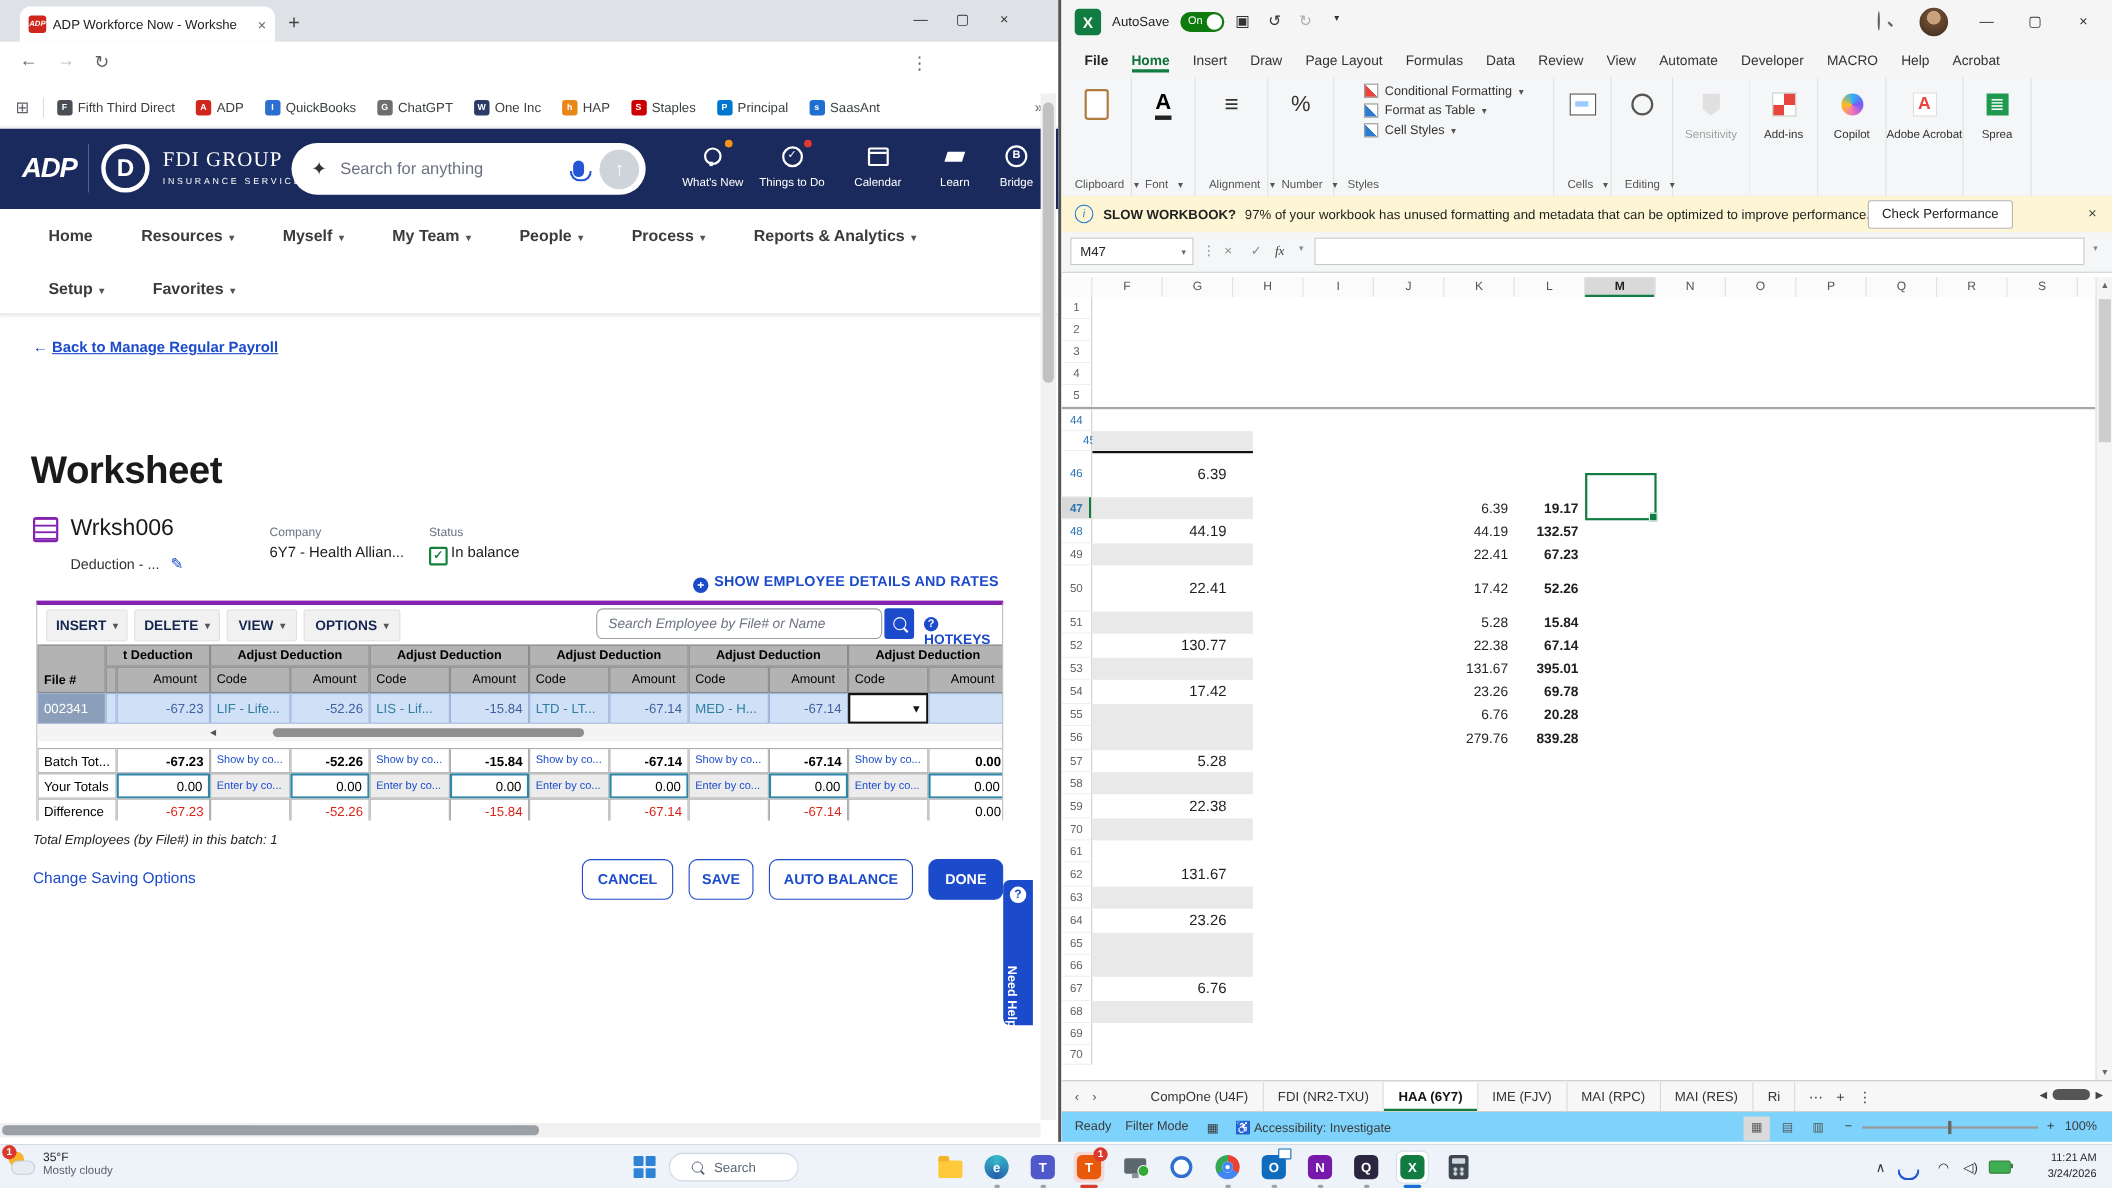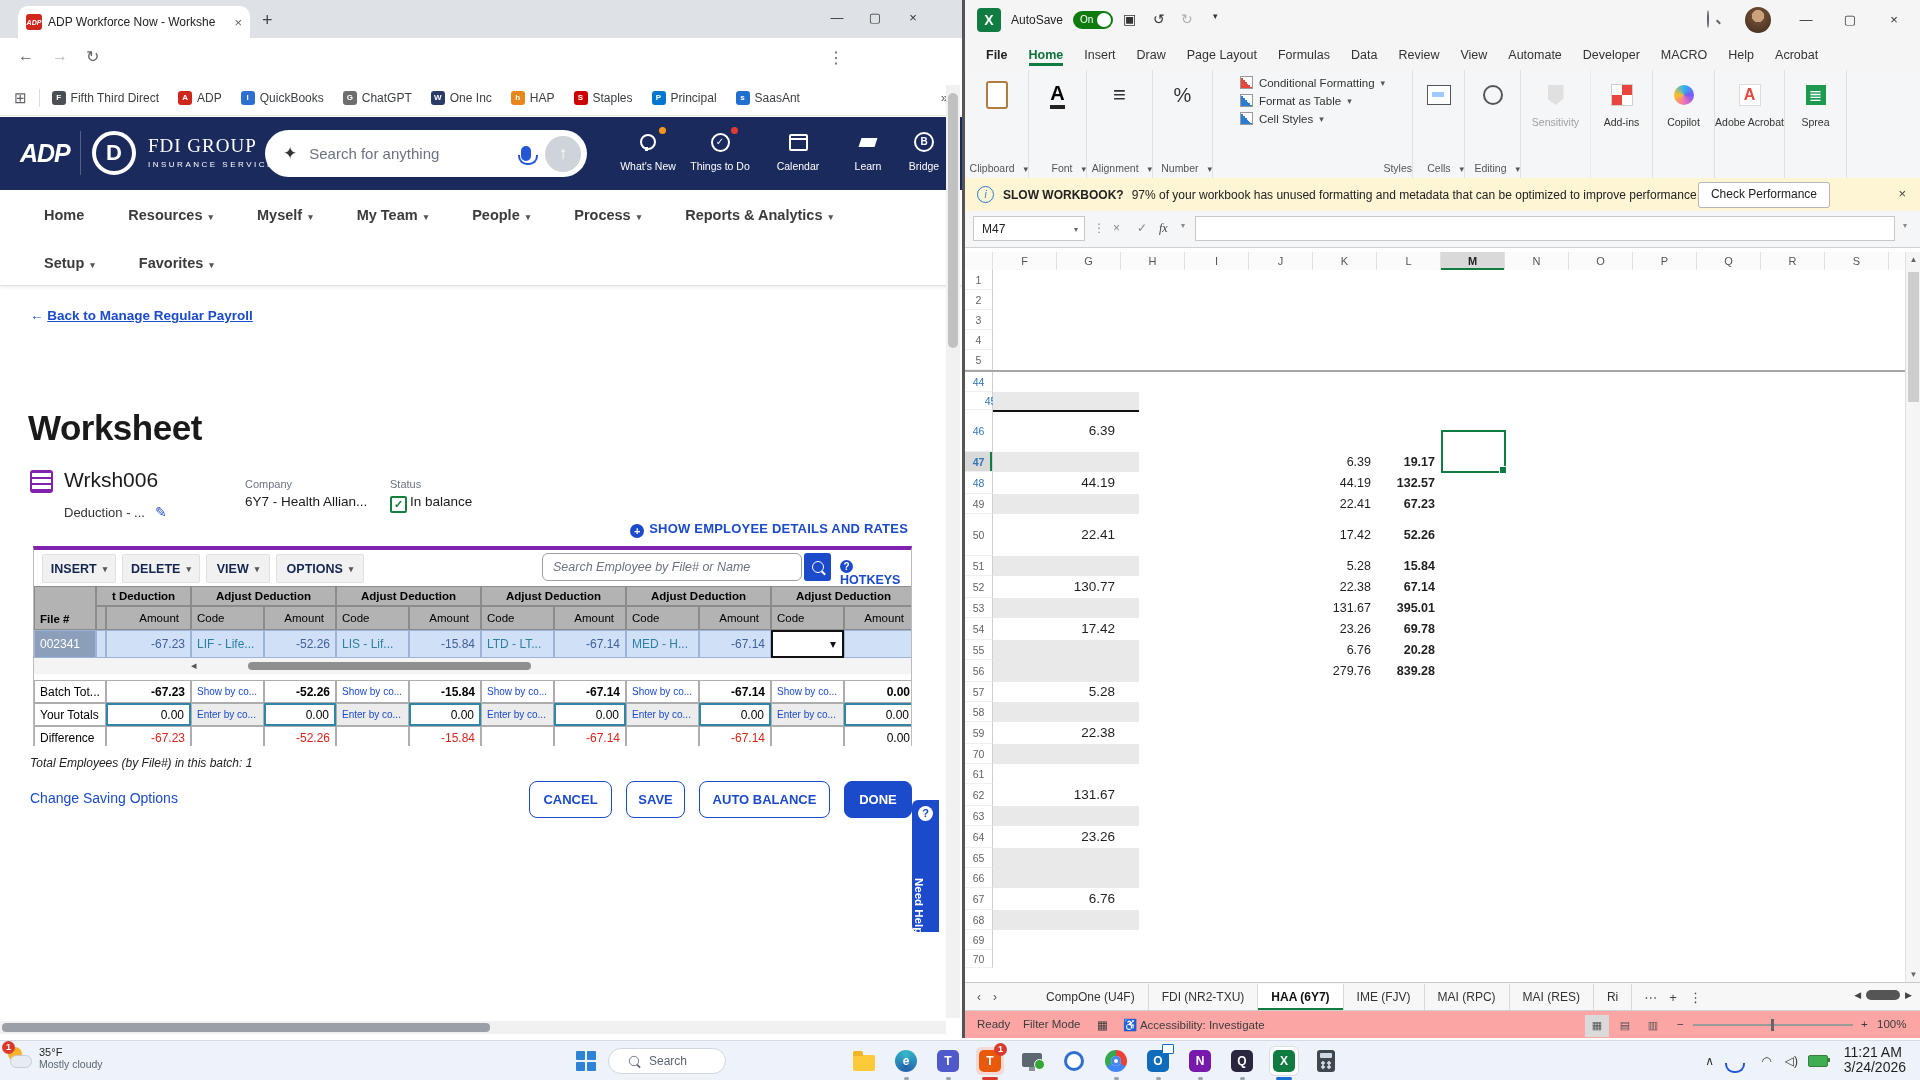--- a/index.html
+++ b/index.html
@@ -116,21 +116,21 @@
   .titleico{position:absolute;top:11px;font-size:14px;color:#333;}
   .xl-title-txt{position:absolute;left:0;right:0;top:12px;text-align:center;font-size:12.5px;color:#1f1f1f;}
   .xl-avatar{position:absolute;left:780px;top:7px;width:26px;height:26px;border-radius:50%;background:radial-gradient(circle at 50% 35%, #c9a27d 28%, #6b4a32 30%, #3c2a1c 100%);}
   #xl-tabs{position:absolute;left:0;top:40px;width:100%;height:30px;background:#f5f5f5;display:flex;align-items:center;}
   .rtab{font-size:12.5px;color:#333;margin-left:21px;white-space:nowrap;}
   .rtab.active{color:#0f703b;font-weight:bold;box-shadow:inset 0 -3px 0 #107c41;padding-bottom:4px;margin-bottom:-4px;}
   .rtab.file{font-weight:bold;color:#222;}
   #ribbon{position:absolute;left:0;top:70px;width:100%;height:108px;background:#f5f6f7;border-bottom:1px solid #d8d8d8;display:flex;}
   .rgroup{position:relative;border-right:1px solid #e0e0e0;height:100%;box-sizing:border-box;display:flex;flex-direction:column;align-items:center;padding-top:8px;flex:none;}
   .rgi{height:34px;display:flex;align-items:center;justify-content:center;}
-  .rglabel{position:absolute;bottom:4px;left:0;width:100%;text-align:right;font-size:10.5px;color:#555;white-space:nowrap;}
+  .rglabel{position:absolute;bottom:4px;left:12px;width:100%;text-align:left;font-size:10.5px;color:#555;white-space:nowrap;}
   .bigbtn-lbl{font-size:10.5px;color:#333;text-align:center;margin-top:4px;line-height:1.15;}
   .styles-list{display:flex;flex-direction:column;align-items:flex-start;padding:0 8px;gap:5px;margin-top:-2px;}
   .styles-item{font-size:11.5px;color:#333;white-space:nowrap;display:flex;align-items:center;}
   .sq{width:13px;height:13px;margin-right:6px;border:1px solid #999;box-sizing:border-box;}
   .disabled{opacity:.45;}
   #warnbar{position:absolute;left:0;top:178px;width:100%;height:33px;background:#fdf5d3;border-bottom:1px solid #e7dcae;display:flex;align-items:center;}
   .iinfo{width:15px;height:15px;border:1.5px solid #2b7cd3;border-radius:50%;color:#2b7cd3;font-size:10px;font-style:italic;text-align:center;line-height:15px;margin:0 9px 0 12px;flex:none;}
   .warn-bold{font-weight:bold;font-size:12px;color:#222;margin-right:8px;white-space:nowrap;}
   .warn-txt{font-size:12px;color:#222;white-space:nowrap;overflow:hidden;flex:1;}
   .checkperf{position:absolute;right:90px;top:4px;height:24px;padding:0 12px;background:#fff;border:1px solid #b5b5b5;border-radius:3px;font-size:12px;color:#222;line-height:23px;}
@@ -157,21 +157,21 @@
   #xl-vscroll{position:absolute;left:940px;top:252px;width:15px;height:730px;background:#f5f5f5;border-left:1px solid #e0e0e0;}
   .xlvthumb{position:absolute;left:2px;top:20px;width:11px;height:130px;background:#cdcdcd;}
   .xlvarrow{position:absolute;left:0;width:15px;text-align:center;font-size:8px;color:#666;}
   #sheetbar{position:absolute;left:0;top:982px;width:100%;height:28px;background:#f7f7f7;border-top:1px solid #c9c9c9;display:flex;align-items:center;}
   .sharrow{font-size:12px;color:#555;margin-left:12px;}
   .stab{height:27px;display:flex;align-items:center;padding:0 13px;font-size:12px;color:#333;border-right:1px solid #d9d9d9;white-space:nowrap;}
   .stab.active{background:#fff;font-weight:bold;color:#111;box-shadow:inset 0 -3px 0 #107c41;}
   .stabmisc{font-size:13px;color:#444;margin-left:12px;}
   .sh-scroll{position:absolute;right:8px;top:7px;display:flex;align-items:center;}
   .shthumb{width:34px;height:10px;background:#555;border-radius:5px;margin:0 5px;}
-  #statusbar{position:absolute;left:0;top:1010px;width:100%;height:28px;background:#fca5a5;border-top:1px solid #d0d0d0;font-size:11.5px;color:#3b3b3b;}
+  #statusbar{position:absolute;left:0;top:1010px;width:100%;height:28px;background:#7dd3fc;border-top:1px solid #d0d0d0;font-size:11.5px;color:#3b3b3b;}
   .stit{position:absolute;top:7px;}
   .viewbox{position:absolute;top:4px;width:22px;height:20px;border:1px solid transparent;text-align:center;line-height:19px;font-size:11px;color:#555;}
   .viewbox.on{background:#dadada;}
   .zoomline{position:absolute;top:13px;height:2px;background:#999;}
   .zoomhandle{position:absolute;top:8px;width:3px;height:12px;background:#666;}
   
   #taskbar{position:absolute;left:0;top:1040px;width:1920px;height:40px;background:#eef3f9;border-top:1px solid #d5dce6;}
   .weather{position:absolute;left:6px;top:4px;display:flex;align-items:center;}
   .wico{width:26px;height:26px;position:relative;margin-right:7px;}
   .wsun{position:absolute;left:2px;top:2px;width:14px;height:14px;border-radius:50%;background:#f7b32b;}
@@ -187,21 +187,21 @@
   .tbbadge{position:absolute;right:-3px;top:-4px;width:13px;height:13px;border-radius:50%;background:#d83b2e;color:#fff;font-size:9px;text-align:center;line-height:13px;font-weight:bold;}
   .startbtn{position:absolute;left:576px;top:10px;width:21px;height:21px;display:grid;grid-template-columns:9px 9px;grid-template-rows:9px 9px;gap:2px;}
   .startbtn span{background:#2f83d6;border-radius:1px;}
   .tsearch{position:absolute;left:608px;top:7px;width:118px;height:26px;background:#fff;border:1px solid #d0d7e0;border-radius:13px;display:flex;align-items:center;padding-left:10px;box-sizing:border-box;}
   .tsearch .mag{border-color:#5a6572;transform:scale(.85);}
   .tsearch .mag::after{background:#5a6572;}
   .tsearch span{font-size:12px;color:#5a6572;margin-left:9px;}
   .tray{position:absolute;top:13px;font-size:12px;color:#333;}
   .battery{position:absolute;width:18px;height:10px;border:1px solid #3a7d3a;border-radius:2px;background:#3fae52;top:14px;}
   .battery::after{content:"";position:absolute;right:-3px;top:2px;width:2px;height:4px;background:#3a7d3a;}
-  .clock{position:absolute;right:14px;top:4px;text-align:left;font-size:14px;color:#1f1f1f;line-height:15px;}
+  .clock{position:absolute;right:14px;top:4px;text-align:right;font-size:10px;color:#1f1f1f;line-height:15px;}
   .folderico{width:22px;height:16px;background:#ffca3a;border-radius:2px;position:relative;margin-top:4px;}
   .folderico::before{content:"";position:absolute;left:0;top:-4px;width:10px;height:5px;background:#f0b429;border-radius:2px 2px 0 0;}
   .chromeico{width:22px;height:22px;border-radius:50%;background:conic-gradient(#ea4335 0 33%,#4285f4 33% 66%,#34a853 66% 100%);position:relative;}
   .chromeico::after{content:"";position:absolute;left:6px;top:6px;width:10px;height:10px;border-radius:50%;background:#fff;box-shadow:inset 0 0 0 3px #4285f4;}
   .ringico{width:20px;height:20px;border-radius:50%;border:3px solid #2f6fd0;box-sizing:border-box;background:#fff;}
   .pcico{width:20px;height:14px;background:#5c6770;border-radius:2px;position:relative;margin-top:-2px;}
   .pcico::after{content:"";position:absolute;left:7px;top:14px;width:6px;height:4px;background:#8a939c;}
   .pcico::before{content:"";position:absolute;right:-3px;bottom:-3px;width:9px;height:9px;border-radius:50%;background:#35a83a;border:1px solid #fff;}
   .envdot{position:absolute;right:-2px;top:-3px;width:10px;height:8px;background:#fff;border:1px solid #0f6cbd;border-radius:1px;}
   .calcico{width:18px;height:22px;background:#3f4750;border-radius:3px;position:relative;}

